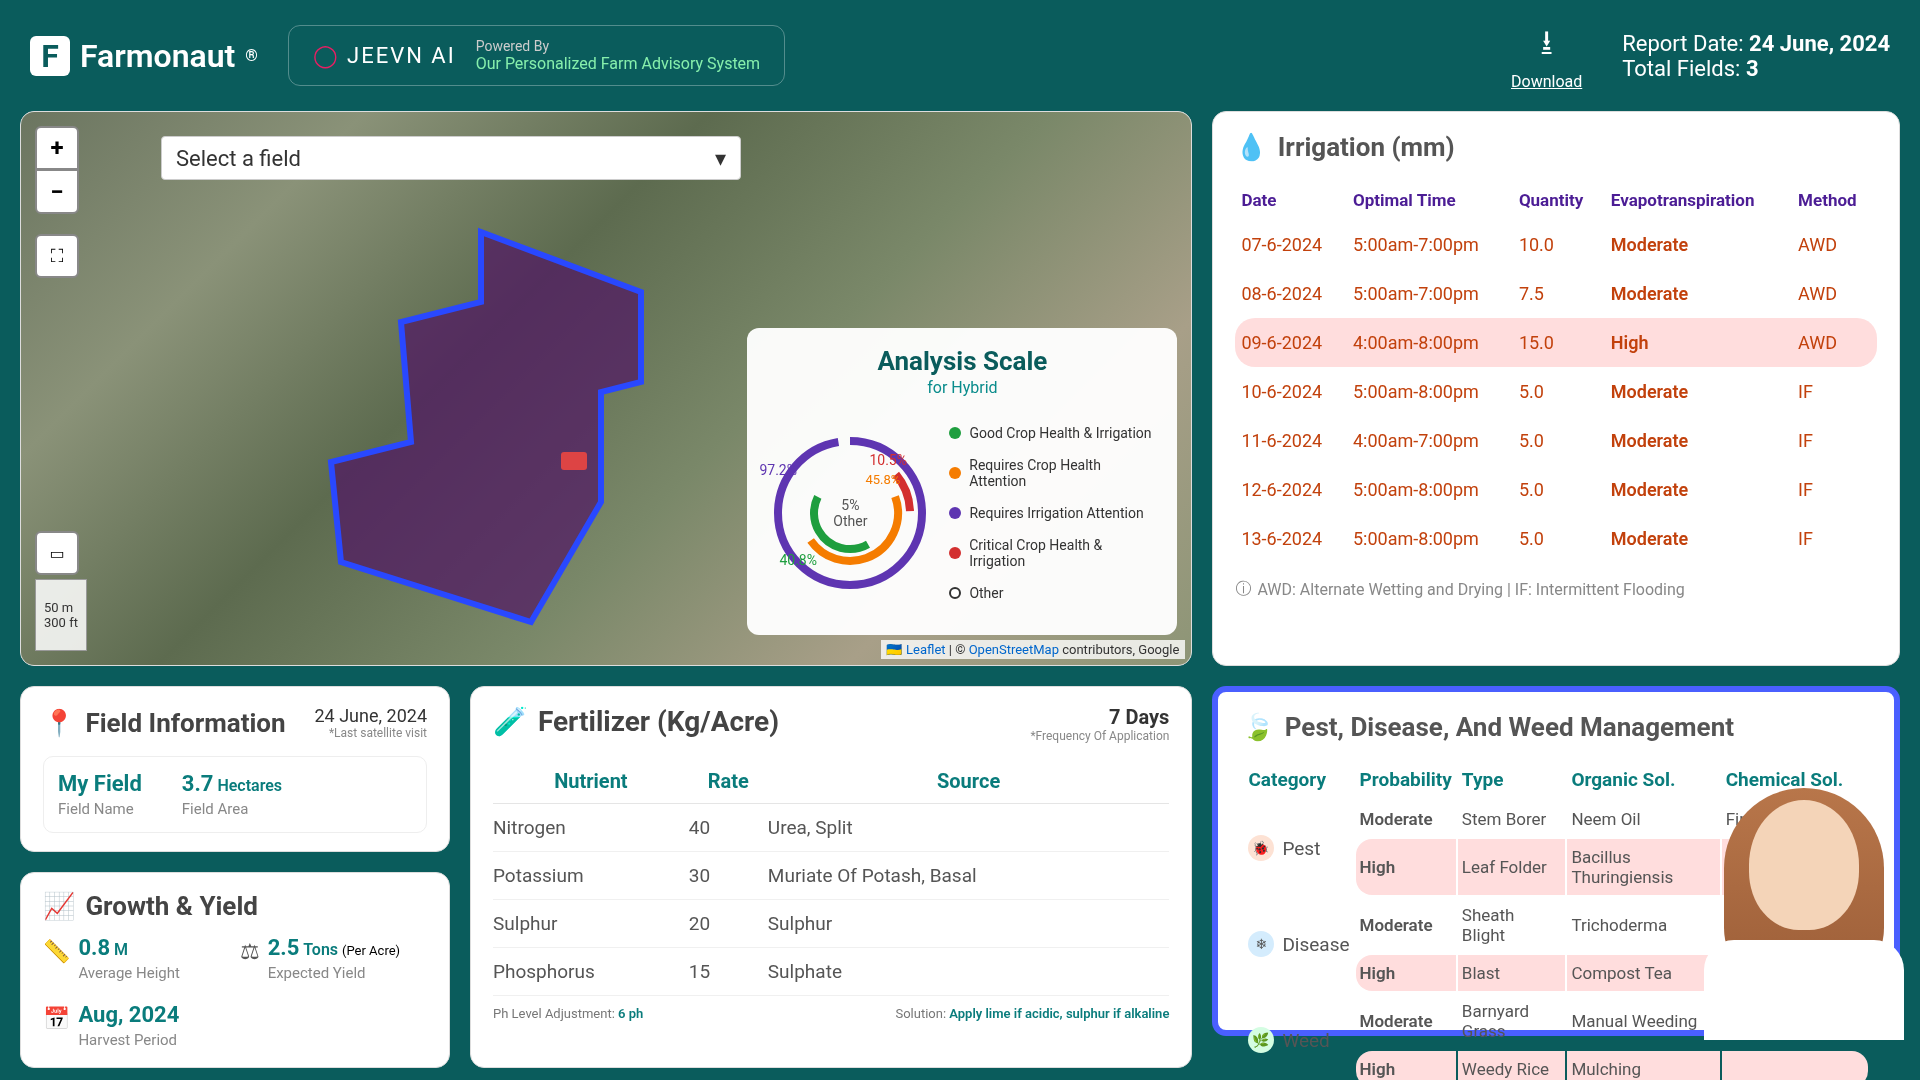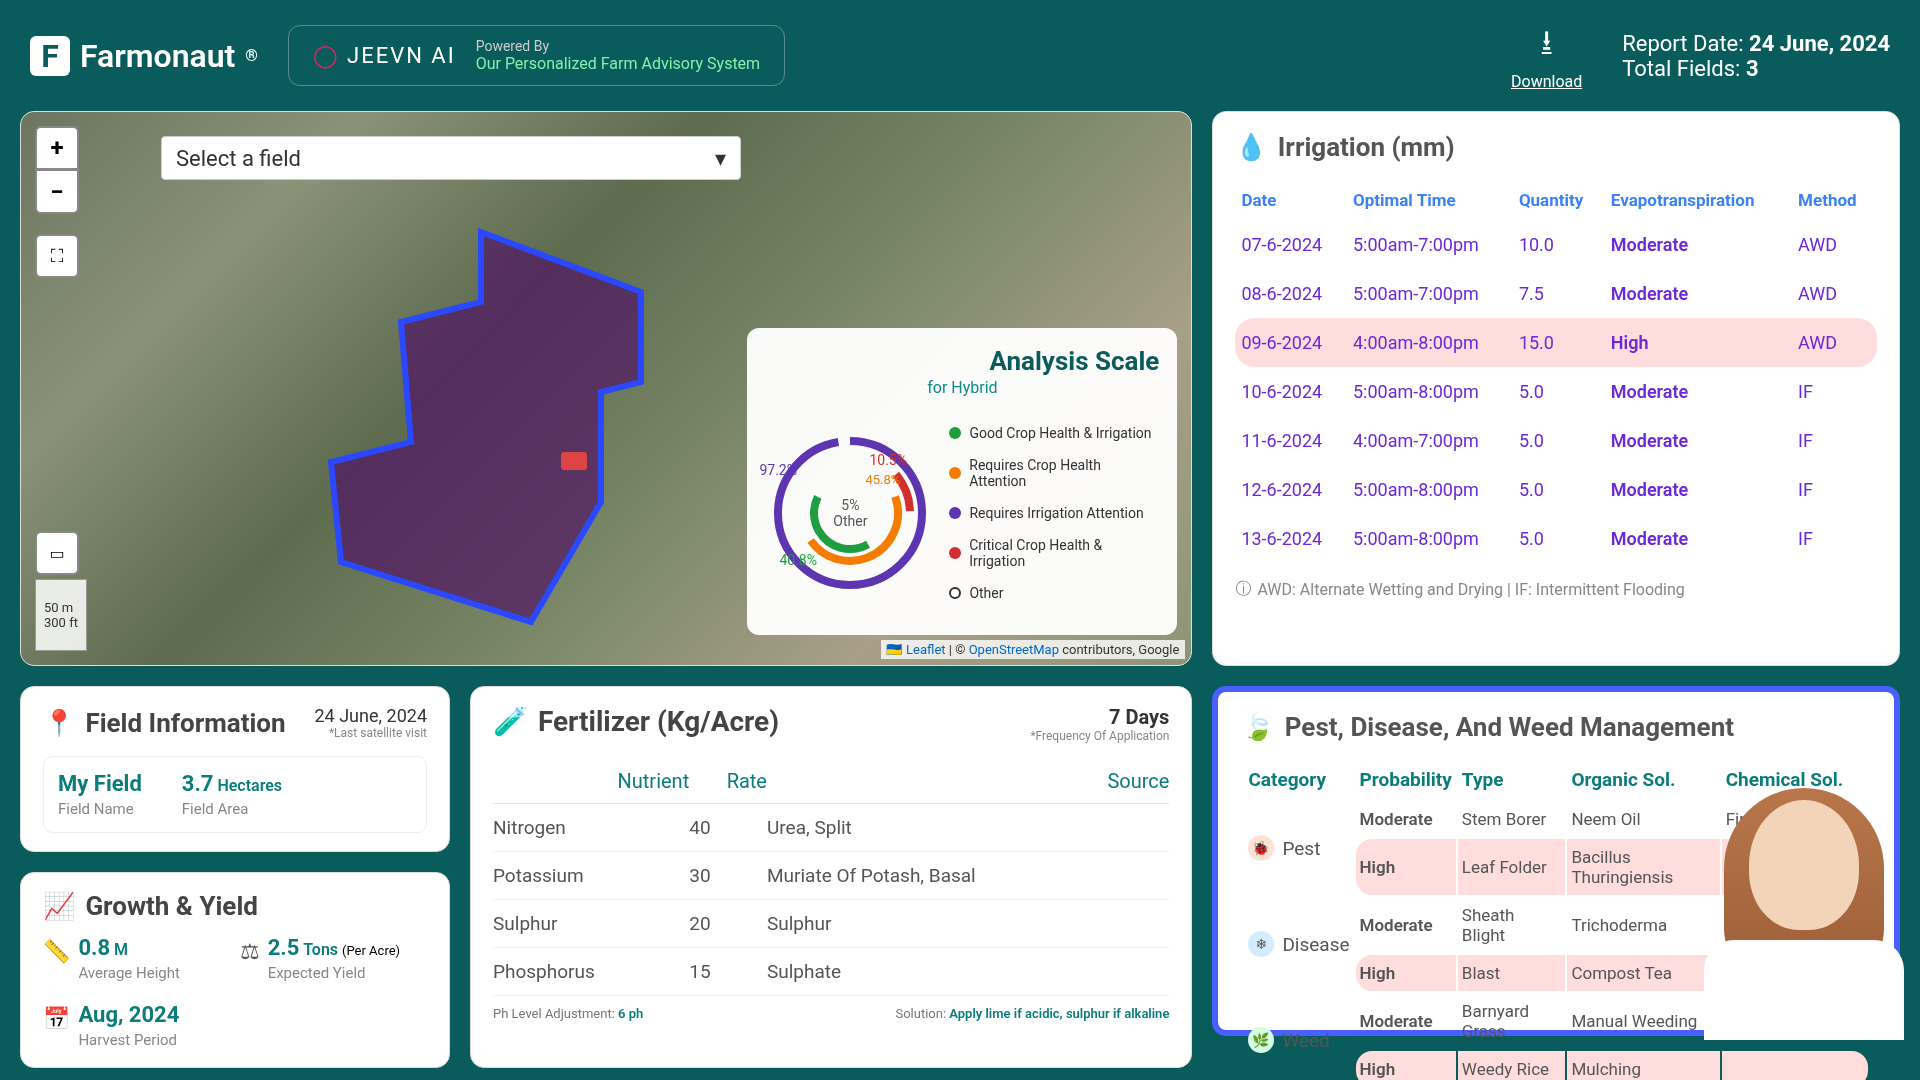--- a/index.html
+++ b/index.html
@@ -24,21 +24,21 @@
 .map-bg{position:absolute;inset:0;background:linear-gradient(135deg,#6b7560 0%,#8a9278 20%,#5d6b4f 40%,#7a8869 60%,#a89f88 80%,#8d9576 100%)}
 .map-controls{position:absolute;left:14px;top:14px;z-index:10}
 .zoom-btn{width:44px;height:44px;background:#fff;border:2px solid #888;display:flex;align-items:center;justify-content:center;font-size:24px;font-weight:bold;cursor:pointer}
 .zoom-btn:first-child{border-radius:6px 6px 0 0}
 .zoom-btn:nth-child(2){border-radius:0 0 6px 6px;border-top:1px solid #888}
 .fs-btn{width:44px;height:44px;background:#fff;border:2px solid #888;border-radius:6px;margin-top:20px;display:flex;align-items:center;justify-content:center;font-size:18px}
 .measure-btn{position:absolute;left:14px;bottom:90px;width:44px;height:44px;background:#fff;border:2px solid #888;border-radius:6px;display:flex;align-items:center;justify-content:center}
 .field-select{position:absolute;left:140px;top:24px;width:580px;height:44px;background:#fff;border:1px solid #ccc;border-radius:4px;padding:0 14px;display:flex;align-items:center;justify-content:space-between;font-size:22px;color:#333;z-index:10}
 .field-poly{position:absolute;left:280px;top:110px;width:460px;height:420px}
 .analysis-card{position:absolute;right:14px;bottom:30px;width:430px;background:rgba(255,255,255,0.96);border-radius:12px;padding:18px;z-index:10}
-.analysis-title{text-align:right;font-size:26px;font-weight:700;color:#0a5c5c}
+.analysis-title{text-align:center;font-size:26px;font-weight:700;color:#0a5c5c}
 .analysis-sub{text-align:center;font-size:16px;color:#0a8c8c;margin-top:2px}
 .analysis-body{display:flex;gap:14px;margin-top:12px;align-items:center}
 .donut{width:170px;height:170px;position:relative}
 .donut-center{position:absolute;left:50%;top:50%;transform:translate(-50%,-50%);text-align:center;font-size:14px;color:#555}
 .legend{flex:1;font-size:14px;color:#333}
 .legend-item{display:flex;align-items:center;gap:8px;margin:16px 0}
 .legend-dot{width:12px;height:12px;border-radius:50%}
 .scale-bar{position:absolute;left:14px;bottom:14px;background:rgba(255,255,255,0.85);padding:20px 8px;font-size:13px;color:#333;border:1px solid #999}
 .attribution{position:absolute;right:6px;bottom:6px;background:rgba(255,255,255,0.8);font-size:13px;padding:2px 6px;color:#333}
 .attribution a{color:#0066cc}
@@ -56,30 +56,30 @@
 .growth-card{width:430px;margin-top:20px}
 .growth-stats{display:flex;flex-wrap:wrap;gap:20px 60px;margin-top:14px}
 .growth-item{display:flex;gap:8px;align-items:flex-start}
 .growth-icon{font-size:22px;color:#555;margin-top:4px}
 .fert-card{flex:1}
 .fert-header{display:flex;justify-content:space-between;align-items:flex-start}
 .fert-title{font-size:28px;font-weight:700;color:#444;display:flex;align-items:center;gap:10px}
 .fert-days{text-align:right;font-size:20px;font-weight:700;color:#333}
 .fert-days .small{font-size:12px;color:#888;display:block;font-weight:400}
 .fert-table{width:100%;margin-top:16px;border-collapse:collapse}
-.fert-table th{text-align:right;font-size:20px;font-weight:400;color:#0a7c7c;padding:10px 0;border-bottom:1px solid #e5e5e5}
+.fert-table th{text-align:center;font-size:20px;font-weight:700;color:#0a7c7c;padding:10px 0;border-bottom:1px solid #e5e5e5}
 .fert-table td{padding:12px 0;font-size:19px;color:#555;border-bottom:1px solid #f0f0f0}
 .fert-footer{display:flex;justify-content:space-between;font-size:13px;color:#777;margin-top:10px}
 .fert-footer .val{color:#0a7c7c;font-weight:600}
 .right-col{width:695px}
 .irrigation-card{background:#fff;border-radius:14px;border:1px solid #ddd;padding:20px 22px;height:555px}
 .irr-title{font-size:26px;font-weight:700;color:#555;display:flex;align-items:center;gap:10px}
 .irr-table{width:100%;margin-top:18px;border-collapse:collapse}
-.irr-table th{text-align:left;font-size:17px;font-weight:700;color:#3b82f6;padding:10px 6px}
-.irr-table td{padding:14px 6px;font-size:18px;color:#6d28d9}
+.irr-table th{text-align:left;font-size:17px;font-weight:700;color:#4c1d95;padding:10px 6px}
+.irr-table td{padding:14px 6px;font-size:18px;color:#c2410c}
 .irr-table tr.high{background:#fdd}
 .irr-table tr.high td:first-child{border-radius:20px 0 0 20px}
 .irr-table tr.high td:last-child{border-radius:0 20px 20px 0}
 .evap-mod{color:#e6a817;font-weight:600}
 .evap-high{color:#e53935;font-weight:600}
 .irr-foot{margin-top:16px;font-size:16px;color:#888;display:flex;align-items:center;gap:6px}
 .pest-card{background:#fff;border-radius:14px;border:6px solid #4a5fff;padding:20px 24px;margin-top:20px;height:350px;position:relative}
 .pest-title{font-size:26px;font-weight:700;color:#555;display:flex;align-items:center;gap:10px}
 .pest-table{width:100%;margin-top:16px}
 .pest-table th{text-align:left;font-size:19px;font-weight:700;color:#0a7c7c;padding:8px 4px}

